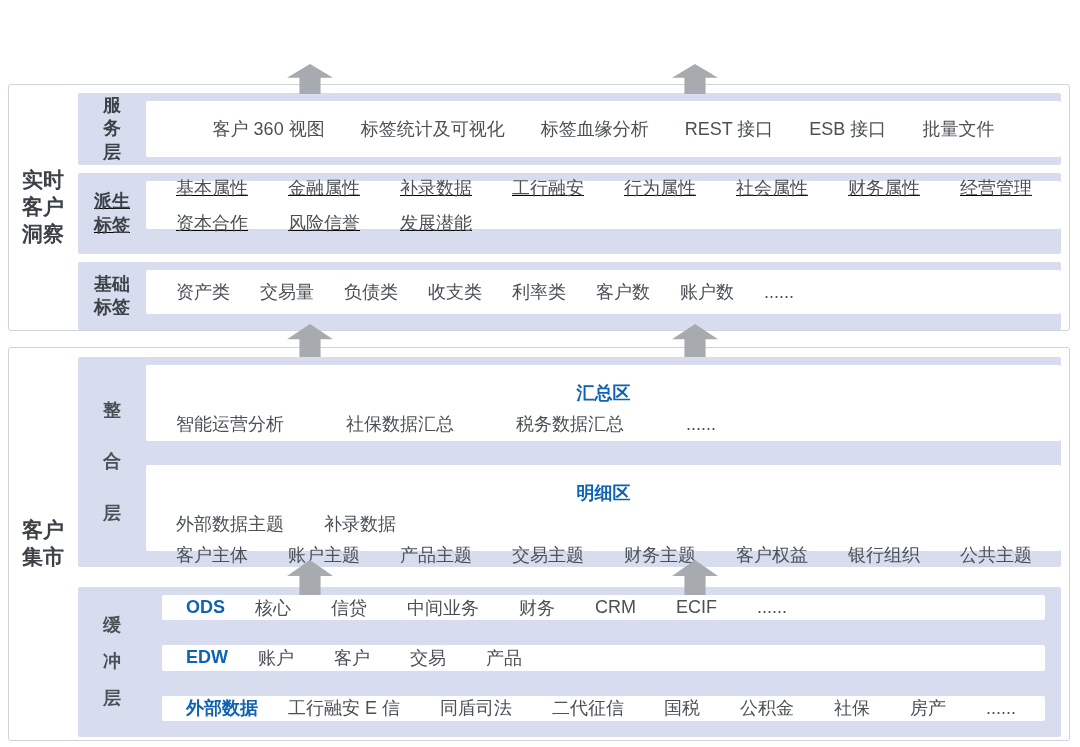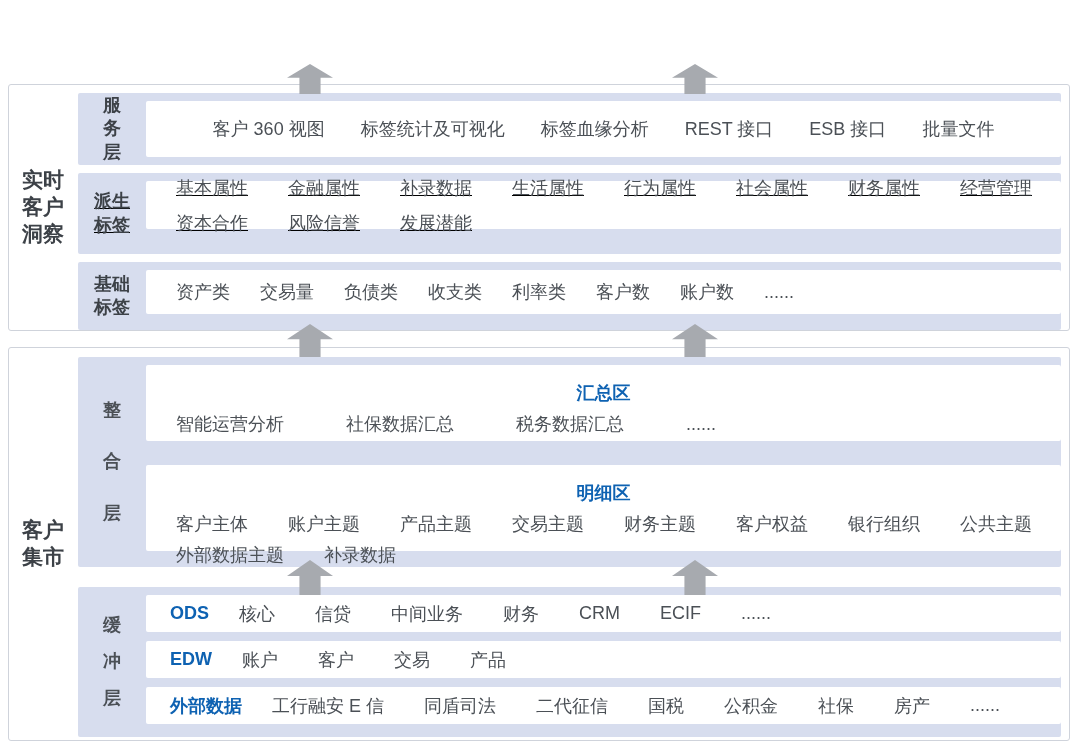--- a/index.html
+++ b/index.html
@@ -58,21 +58,21 @@
   .one-line{display:flex;align-items:center;height:44px;}
   .gap30{gap:30px;}
   .gap62{gap:62px;}
 
   .zone{display:flex;flex-direction:column;padding-top:16px;margin-bottom:16px;}
   .zone-summary{height:96px;}
   .zone-detail{height:86px;margin-top:8px;}
   .zone-title{text-align:center;font-size:18px;font-weight:bold;color:var(--text-blue);}
   .zone .iline{margin-top:7px;}
 
-  .bufbox{height:37px;display:flex;align-items:center;padding-left:24px;margin:0;}
+  .bufbox{height:37px;display:flex;align-items:center;padding-left:24px;margin:16px;}
   .bufbox.first{margin-top:8px;}
   .bufbox + .bufbox{margin-top:9px;}
   .lead{font-size:18px;font-weight:bold;color:var(--text-blue);margin-right:30px;white-space:nowrap;}
   .bufitems{display:flex;align-items:center;padding-left:0;}
 
   .arrow{position:absolute;width:46px;background:var(--arrow);z-index:5;
          clip-path:polygon(50% 0%,100% 46%,73% 46%,73% 100%,27% 100%,27% 46%,0% 46%);}
   .a-band1{top:64px;height:30px;}
   .a-band2{top:324px;height:33px;}
   .a-band3{top:560px;height:35px;}
@@ -108,21 +108,21 @@
       </div>
 
       <div class="lrow row-derived">
         <div class="vlabel pre">派生
 标签</div>
         <div class="wbox fill two-line">
           <div class="iline">
               <span class="item">基本属性</span>
               <span class="item">金融属性</span>
               <span class="item">补录数据</span>
-              <span class="item">生活属性</span>
+              <span class="item">工行融安</span>
               <span class="item">行为属性</span>
               <span class="item">社会属性</span>
               <span class="item">财务属性</span>
               <span class="item">经营管理</span>
             </div>
           <div class="iline">
               <span class="item">资本合作</span>
               <span class="item">风险信誉</span>
               <span class="item">发展潜能</span>
             </div>
@@ -168,32 +168,32 @@
                 <span class="item">智能运营分析</span>
                 <span class="item">社保数据汇总</span>
                 <span class="item">税务数据汇总</span>
                 <span class="item">......</span>
               </div>
           </div>
 
           <div class="wbox zone zone-detail">
             <div class="zone-title">明细区</div>
             <div class="iline">
+                <span class="item">外部数据主题</span>
+                <span class="item">补录数据</span>
+              </div>
+            <div class="iline">
                 <span class="item">客户主体</span>
                 <span class="item">账户主题</span>
                 <span class="item">产品主题</span>
                 <span class="item">交易主题</span>
                 <span class="item">财务主题</span>
                 <span class="item">客户权益</span>
                 <span class="item">银行组织</span>
                 <span class="item">公共主题</span>
-              </div>
-            <div class="iline">
-                <span class="item">外部数据主题</span>
-                <span class="item">补录数据</span>
               </div>
           </div>
 
         </div>
       </div>
 
       <div class="lrow row-buffer">
         <div class="vlabel spread">
             <span class="item">缓</span>
             <span class="item">冲</span>

